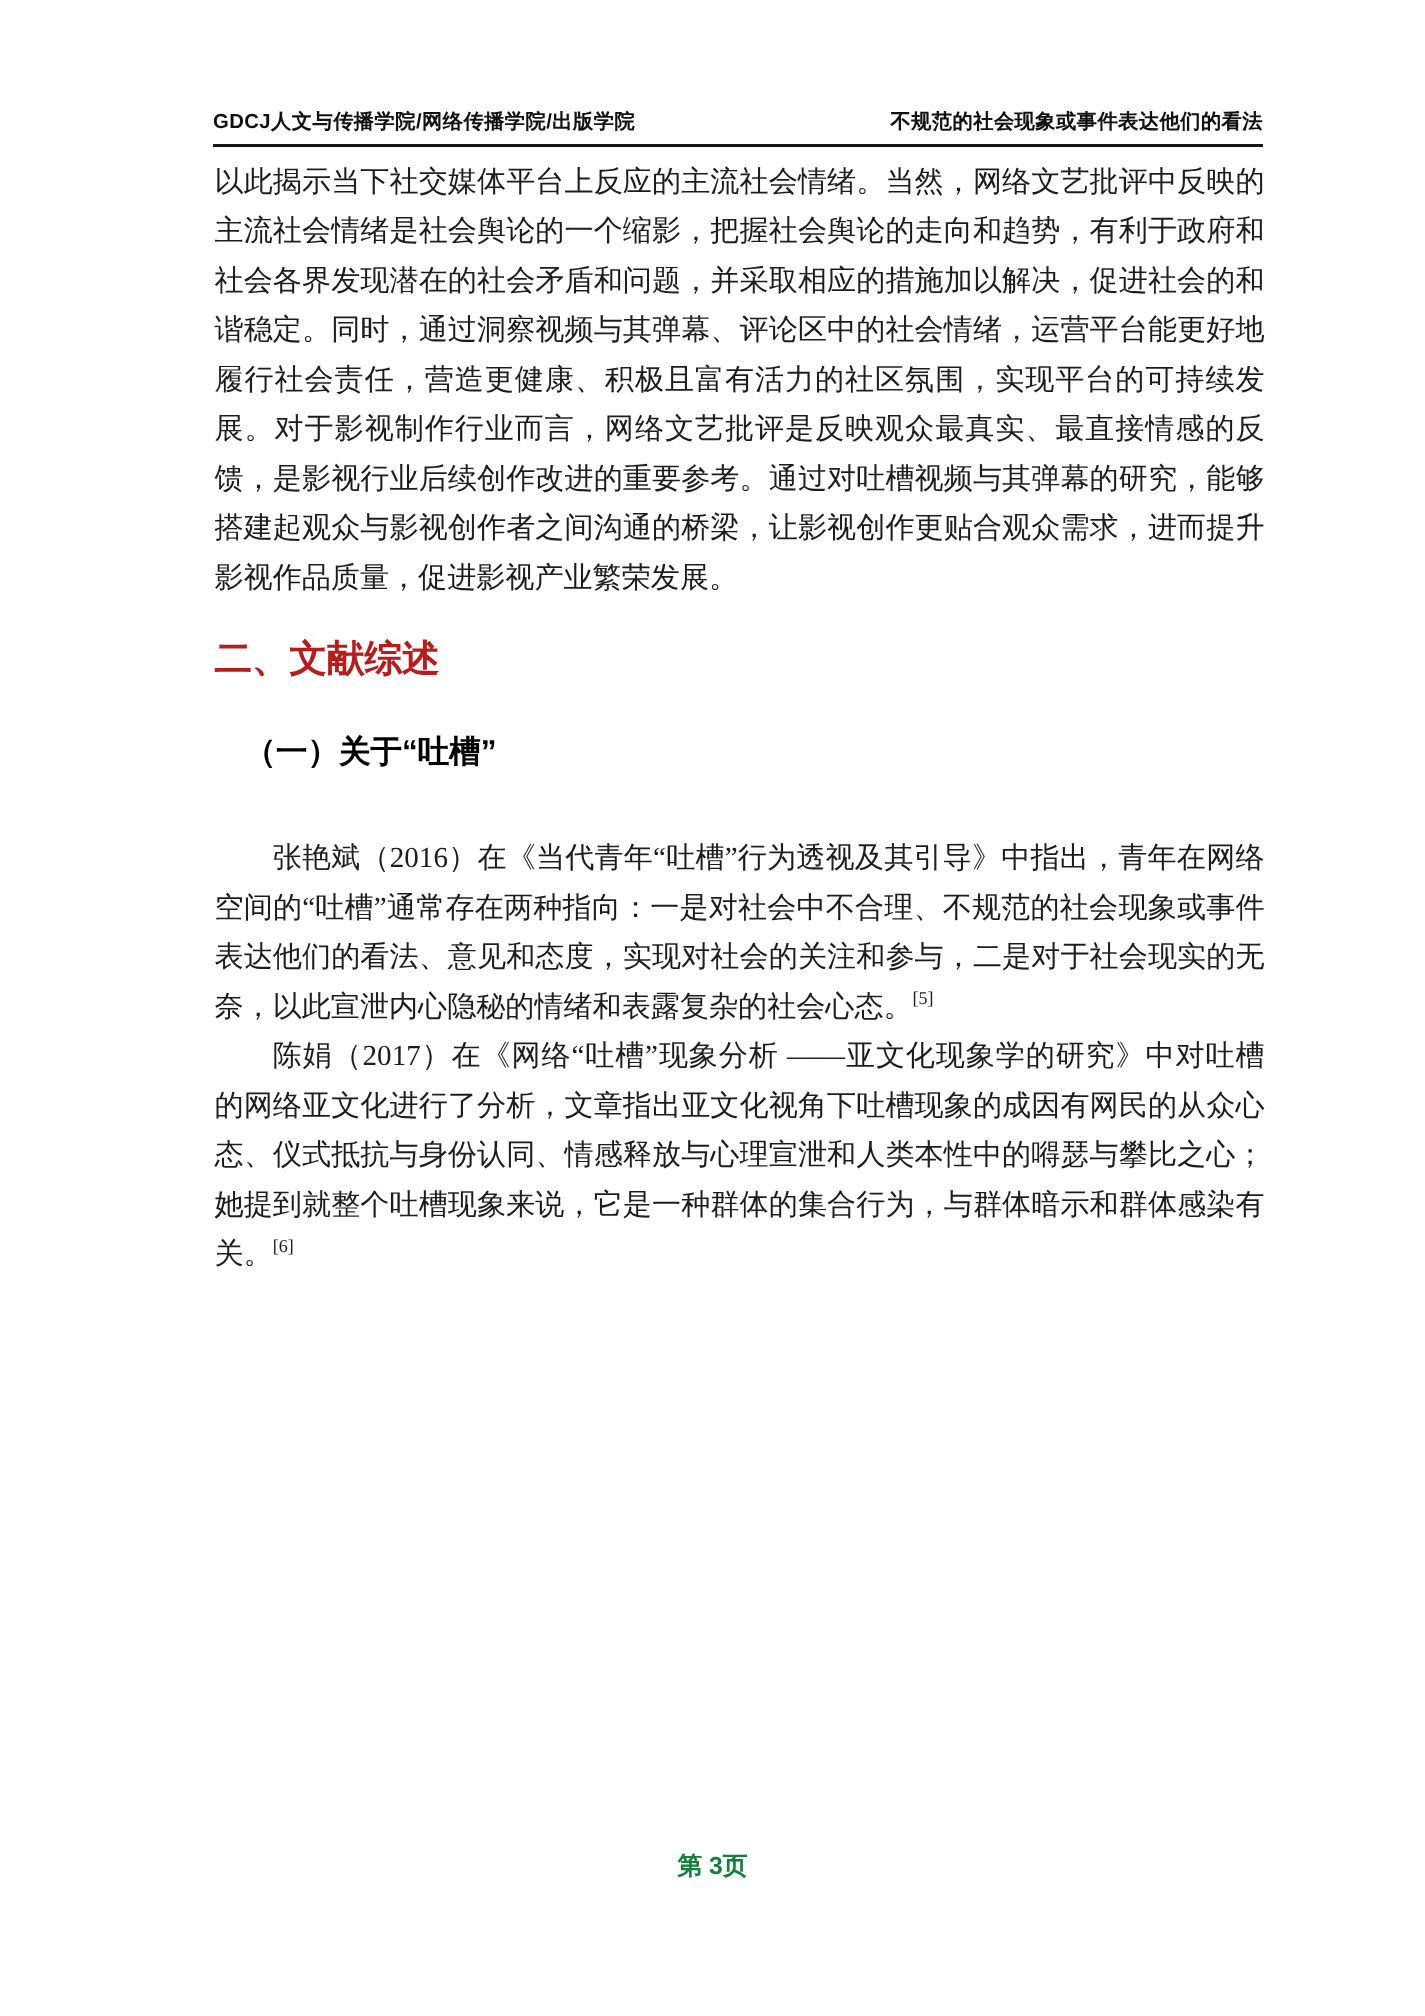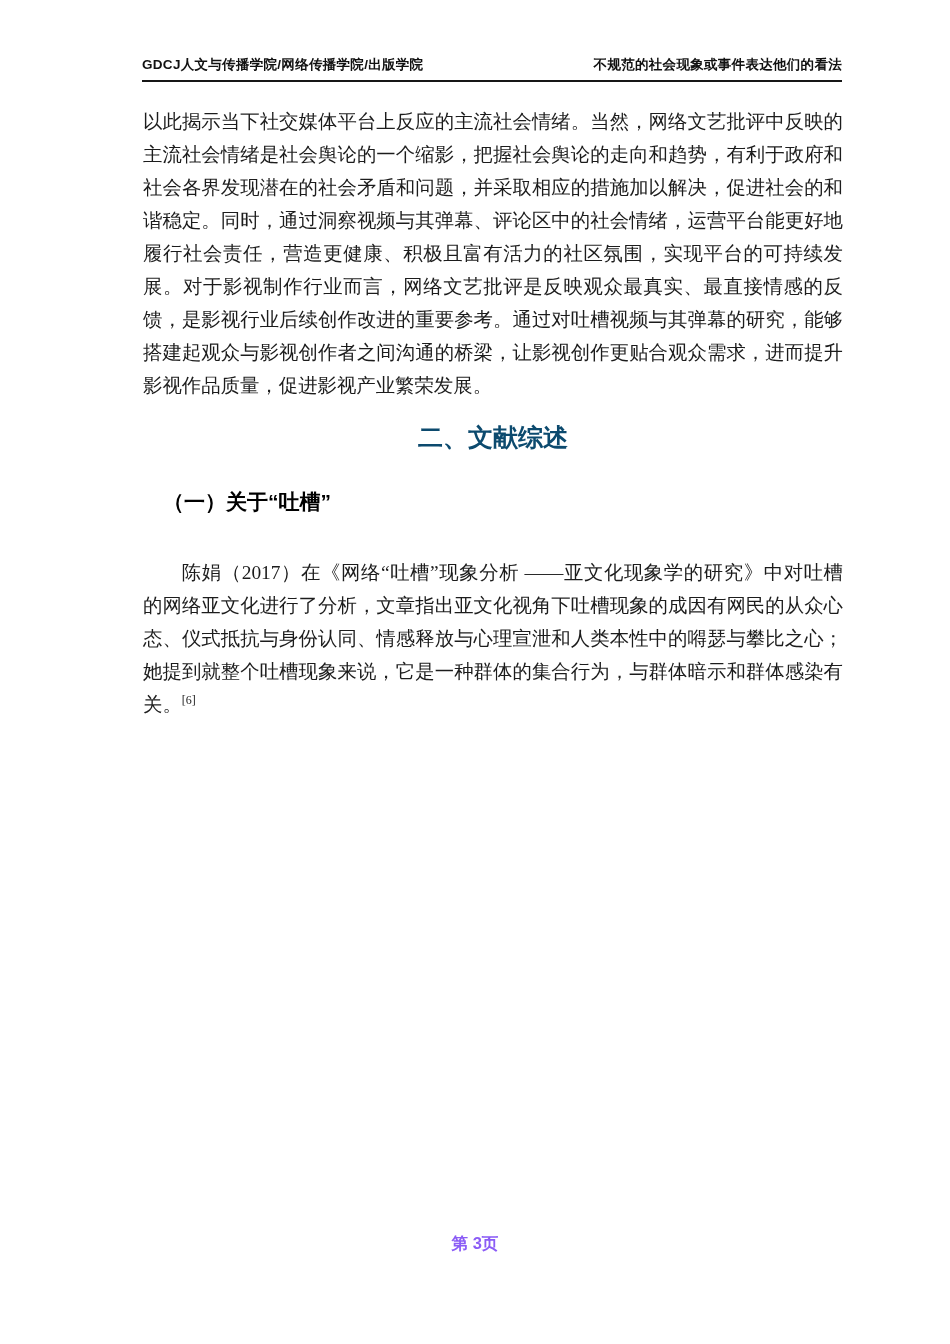--- a/index.html
+++ b/index.html
@@ -10,21 +10,21 @@
     height: 1344px;
     margin: 0 auto;
     background: #ffffff;
     overflow: hidden;
     font-family: "Liberation Serif", serif;
     color: #1c1c1c;
   }
   .doc-header {
     position: absolute;
     left: 142px;
-    top: 56px;
+    top: 72px;
     width: 700px;
     display: flex;
     justify-content: space-between;
     align-items: flex-end;
     padding-bottom: 6px;
     border-bottom: 2px solid #161616;
     font-family: "Liberation Sans", sans-serif;
     font-weight: 600;
     font-size: 13.5px;
     letter-spacing: 0.3px;
@@ -39,26 +39,26 @@
   .body-text {
     margin: 0;
     font-size: 19.4px;
     line-height: 33px;
     text-align: justify;
     color: #1c1c1c;
   }
   .indent { text-indent: 2em; }
   .section-heading {
     margin: 24px 0 0 0;
-    text-align: center;
-    font-family: Liberation Mono, monospace;
+    text-align: left;
+    font-family: Liberation Sans, sans-serif;
     font-weight: bold;
     font-size: 25px;
     line-height: 27px;
-    color: #0c4a6e;
+    color: #b91c1c;
   }
   .subsection-heading {
     margin: 37px 0 0 0;
     padding-left: 20px;
     font-family: "Liberation Sans", sans-serif;
     font-weight: bold;
     font-size: 21px;
     line-height: 23px;
     color: #000;
   }
@@ -71,21 +71,21 @@
   }
   .doc-footer {
     position: absolute;
     left: 0;
     right: 0;
     top: 1233px;
     text-align: center;
     font-family: "Liberation Sans", sans-serif;
     font-weight: bold;
     font-size: 16.5px;
-    color: #8b5cf6;
+    color: #15803d;
   }
 </style>
 </head>
 <body>
 
 <div class="page">
 
   <div class="doc-header">
     <span>GDCJ人文与传播学院/网络传播学院/出版学院</span>
     <span>不规范的社会现象或事件表达他们的看法</span>
@@ -93,20 +93,21 @@
 
   <div class="doc-main">
 
     <p class="body-text">以此揭示当下社交媒体平台上反应的主流社会情绪。当然，网络文艺批评中反映的主流社会情绪是社会舆论的一个缩影，把握社会舆论的走向和趋势，有利于政府和社会各界发现潜在的社会矛盾和问题，并采取相应的措施加以解决，促进社会的和谐稳定。同时，通过洞察视频与其弹幕、评论区中的社会情绪，运营平台能更好地履行社会责任，营造更健康、积极且富有活力的社区氛围，实现平台的可持续发展。对于影视制作行业而言，网络文艺批评是反映观众最真实、最直接情感的反馈，是影视行业后续创作改进的重要参考。通过对吐槽视频与其弹幕的研究，能够搭建起观众与影视创作者之间沟通的桥梁，让影视创作更贴合观众需求，进而提升影视作品质量，促进影视产业繁荣发展。</p>
 
     <h2 class="section-heading">二、文献综述</h2>
 
     <h3 class="subsection-heading">（一）关于“吐槽”</h3>
 
     <div class="lit-paragraphs">
+        <p class="body-text indent"><span>张艳斌（2016）在《当代青年“吐槽”行为透视及其引导》中指出，青年在网络空间的“吐槽”通常存在两种指向：一是对社会中不合理、不规范的社会现象或事件表达他们的看法、意见和态度，实现对社会的关注和参与，二是对于社会现实的无奈，以此宣泄内心隐秘的情绪和表露复杂的社会心态。</span><sup class="cite">[5]</sup></p>
         <p class="body-text indent"><span>陈娟（2017）在《网络“吐槽”现象分析 ——亚文化现象学的研究》中对吐槽的网络亚文化进行了分析，文章指出亚文化视角下吐槽现象的成因有网民的从众心态、仪式抵抗与身份认同、情感释放与心理宣泄和人类本性中的嘚瑟与攀比之心；她提到就整个吐槽现象来说，它是一种群体的集合行为，与群体暗示和群体感染有关。</span><sup class="cite">[6]</sup></p>
       </div>
 
   </div>
 
   <div class="doc-footer">第 3页</div>
 
 </div>
 
 </body></html>

